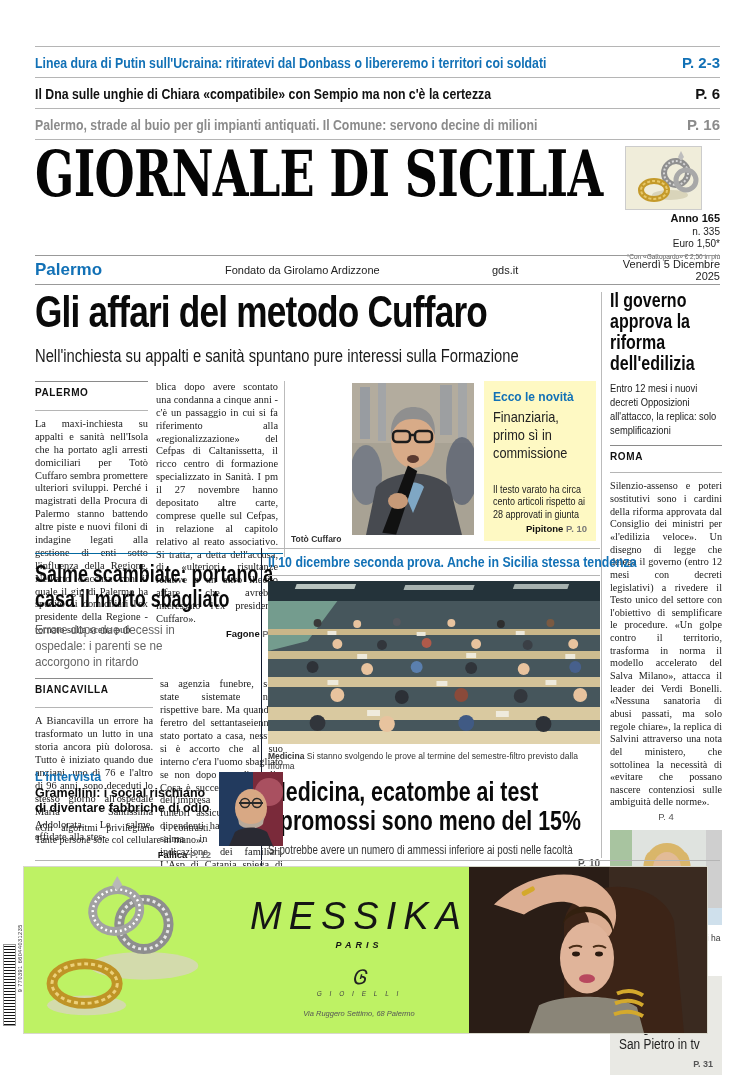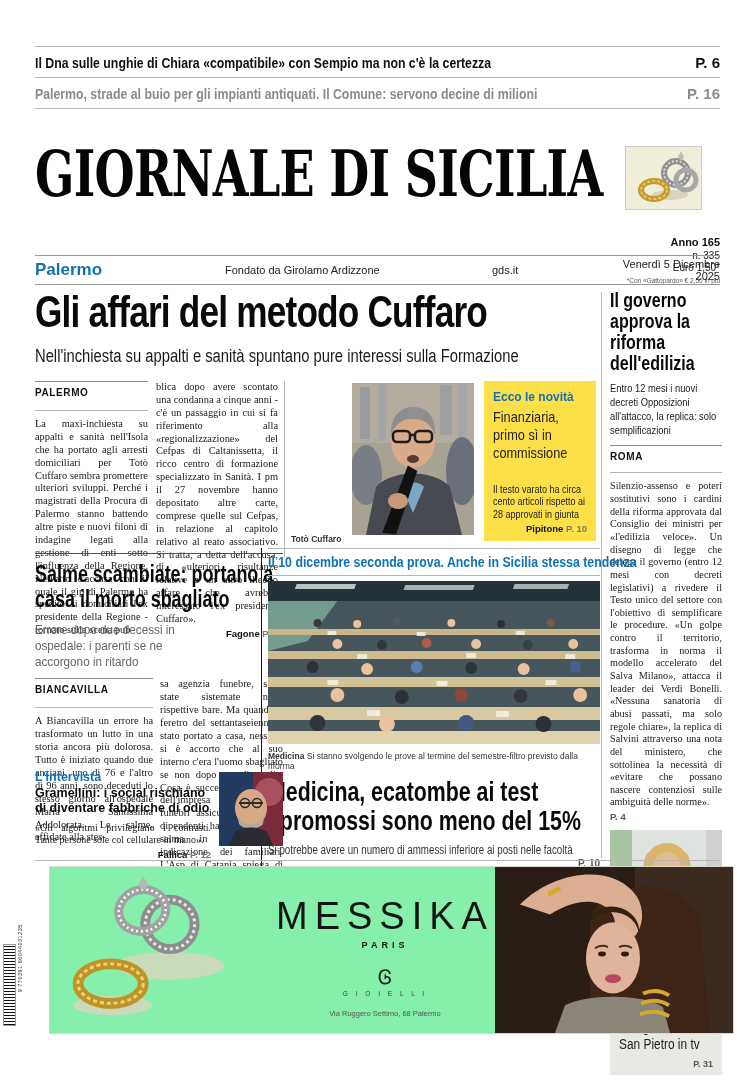--- a/index.html
+++ b/index.html
@@ -21,21 +21,21 @@
                 transform:scaleX(0.82); transform-origin:left center; }
   .strip-page { font-weight:bold; font-size:15px; flex:none; }
 
   
   .masthead { position:absolute; left:35px; top:142px; width:685px; height:110px; }
   .logo { font-family:"DejaVu Serif", serif; font-weight:bold; font-size:64px;
           line-height:1; letter-spacing:-1px; white-space:nowrap;
           transform:scaleX(0.72); transform-origin:left top; color:#050505; }
   .mast-thumb { position:absolute; right:18px; top:4px; width:77px; height:64px;
                 background:#f0edda; border:1px solid #ccc; }
-  .mast-info { position:absolute; right:0; top:70px; text-align:right; line-height:1.25;margin-top:24px; }
+  .mast-info { position:absolute; right:0; top:70px; text-align:right; line-height:1.25; }
   .mast-info .anno { font-weight:bold; font-size:11px; }
   .mast-info .num, .mast-info .price { font-size:10px; color:#222; }
   .mast-info .note { font-size:6.5px; color:#555; margin-top:2px; }
 
   
   .dateline { position:absolute; left:35px; top:255px; width:685px; height:30px;
               border-top:1px solid #999; border-bottom:1px solid #999;
               display:flex; align-items:center; }
   .dl-edition { font-weight:bold; font-size:17px; width:190px; }
   .dl-founded { font-size:11px; color:#222; width:267px; }
@@ -56,39 +56,39 @@
   .colB { width:129px; margin-right:6px; padding-right:6px; border-right:1px solid #bbb; position:relative;}
   .bodytext { font-family:"Liberation Serif", serif; font-size:10.4px; line-height:1.24;
               text-align:justify; color:#1a1a1a; }
   .byline { text-align:right; font-size:9.5px; font-weight:bold; margin-top:2px; }
   .byline .pg { color:#777; }
   .capcol { width:56px; margin-right:5px; display:flex; flex-direction:column;
             justify-content:flex-end; padding-bottom:12px; }
   .photocap { font-size:8.5px; line-height:1.3; color:#333; }
   .photocap b { display:block; }
   .lead-photo { width:122px; height:152px; margin-top:2px; flex:none; }
-  .novita { width:112px; margin-left:10px; background:#fde047; height:160px;
+  .novita { width:112px; margin-left:10px; background:#fef9c3; height:160px;
             padding:9px 9px 7px; display:flex; flex-direction:column; }
   .novita .nv-kicker { font-weight:bold; font-size:12px; }
   .novita .nv-title { font-size:15px; line-height:1.2; margin-top:4px; color:#222;
                       transform:scaleX(0.85); transform-origin:left top; width:117%; }
   .novita .nv-text { font-size:10px; line-height:1.25; margin-top:auto; color:#222;
                      transform:scaleX(0.9); transform-origin:left top; width:111%; }
   .novita .byline { margin-top:2px; }
 
   
   .rail-divider { position:absolute; left:601px; top:292px; height:566px; border-left:1px solid #bbb; }
   .rail { position:absolute; left:610px; top:290px; width:112px; }
   .rail h2 { font-size:19.5px; font-weight:bold; line-height:1.07; color:#0a0a0a;
              transform:scaleX(0.82); transform-origin:left top; width:122%; }
   .rail .r-subhead { margin-top:9px; font-size:11px; line-height:1.25; color:#1a1a1a;
                      transform:scaleX(0.85); transform-origin:left top; width:117%; }
   .rail .kicker { margin-top:8px; padding-bottom:10px; }
   .rail .bodytext { font-size:10.2px; }
-  .rail .pgref { text-align:left; font-size:9.5px; font-weight:bold; color:#555; margin-top:2px; }
+  .rail .pgref { text-align:center; font-size:9.5px; font-weight:normal; color:#555; margin-top:2px; }
   .rail-photo { width:112px; height:95px; margin-top:8px; }
   .rail .photocap { margin-top:4px; font-size:8.5px; }
   .rail .photocap b { display:inline; }
   .papa { margin-top:10px; background:#e9e9e4; padding:9px 9px 6px; }
   .papa .pp-kicker { font-weight:bold; font-size:13px; }
   .papa .pp-title { font-size:14px; line-height:1.2; margin-top:4px; color:#222;
                     transform:scaleX(0.85); transform-origin:left top; width:117%; }
   .papa .pgref { text-align:right; font-size:9px; font-weight:bold; color:#555; margin-top:6px; }
 
   
@@ -120,22 +120,22 @@
   .iv-text { flex:1; padding-right:8px; }
   .iv-kicker { font-weight:bold; font-size:12.5px; }
   .iv-title { font-weight:bold; font-size:12.5px; line-height:1.18; margin-top:2px; color:#0a0a0a; }
   .iv-body { margin-top:6px; font-family:"Liberation Serif", serif; font-size:10px;
              line-height:1.25; text-align:justify; color:#1a1a1a; }
   .iv-photo { width:64px; height:74px; flex:none; margin-top:2px; }
 
   .bottom-rule { position:absolute; left:35px; top:860px; width:685px; border-top:1px solid #b5b5b5; }
 
   
-  .ad { position:absolute; left:49px; top:866px; width:685px; height:168px;
-        background:#86efac; border:1px solid #d8d8cc; display:flex; overflow:hidden; }
+  .ad { position:absolute; left:23px; top:866px; width:685px; height:168px;
+        background:#bef264; border:1px solid #d8d8cc; display:flex; overflow:hidden;font-style:italic; }
   .ad-rings { width:225px; height:100%; flex:none; }
   .ad-center { flex:1; text-align:center; padding-top:28px; }
   .ad-brand { font-size:38px; letter-spacing:7px; color:#151515; font-weight:400; }
   .ad-brand-sub { font-size:9px; letter-spacing:4px; color:#151515; font-weight:bold; margin-top:2px; }
   .ad-mono { margin-top:16px; font-family:"Liberation Serif", serif; font-size:20px; color:#222; }
   .ad-retail { font-family:"Liberation Serif", serif; font-size:15px; letter-spacing:2px;
                color:#222; margin-top:0px; }
   .ad-retail-sub { font-size:6.5px; letter-spacing:3px; color:#444; margin-top:1px; }
   .ad-addr { font-size:7.5px; color:#555; margin-top:12px; }
   .ad-model { width:238px; height:100%; flex:none; }
@@ -149,20 +149,24 @@
   .bc-code, .bc-digits { writing-mode:vertical-rl; transform:rotate(180deg);
                          font-size:5.5px; color:#333; letter-spacing:0.5px; }
   .bc-code { height:20px; }
 </style>
 </head>
 <body>
 
 <div id="page">
 
   <div class="strips">
+    <div class="strip">
+      <span class="strip-text blue">Linea dura di Putin sull'Ucraina: ritiratevi dal Donbass o libereremo i territori coi soldati</span>
+      <span class="strip-page blue">P. 2-3</span>
+    </div>
     <div class="strip">
       <span class="strip-text">Il Dna sulle unghie di Chiara «compatibile» con Sempio ma non c'è la certezza</span>
       <span class="strip-page">P. 6</span>
     </div>
     <div class="strip">
       <span class="strip-text gray">Palermo, strade al buio per gli impianti antiquati. Il Comune: servono decine di milioni</span>
       <span class="strip-page gray">P. 16</span>
     </div>
   </div>
 

